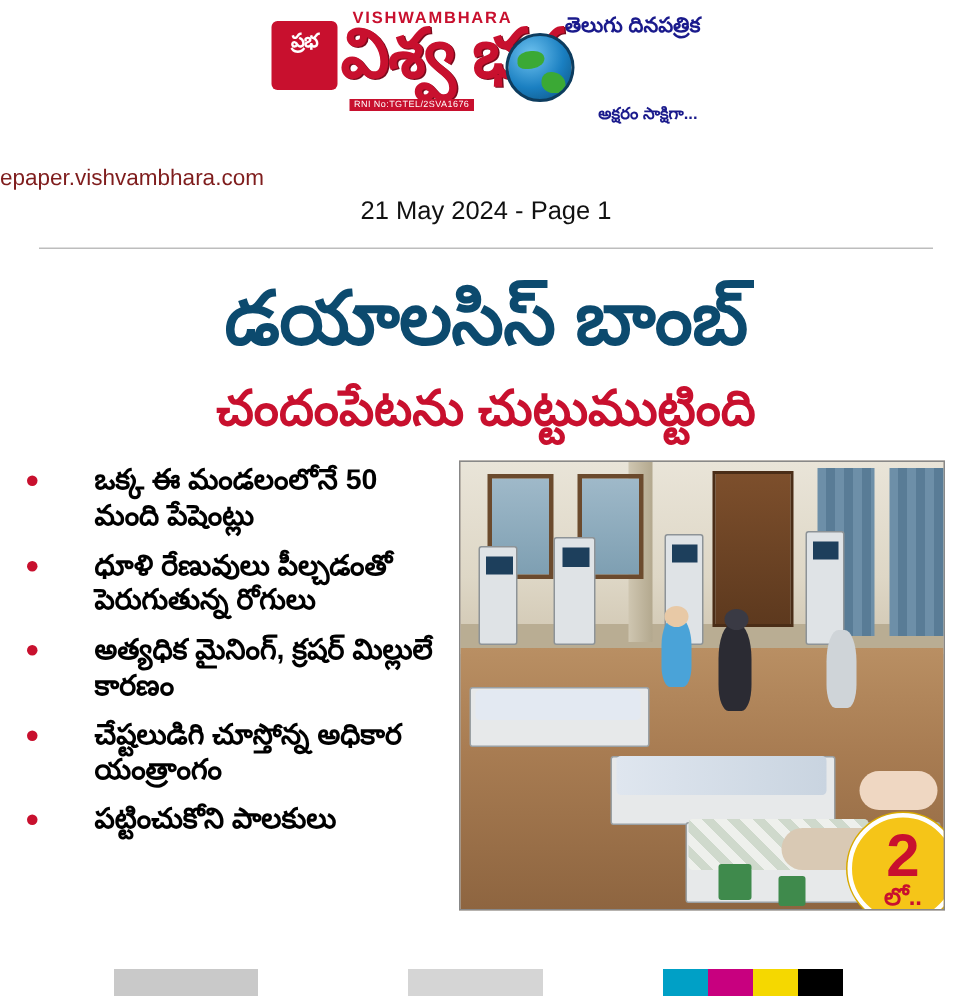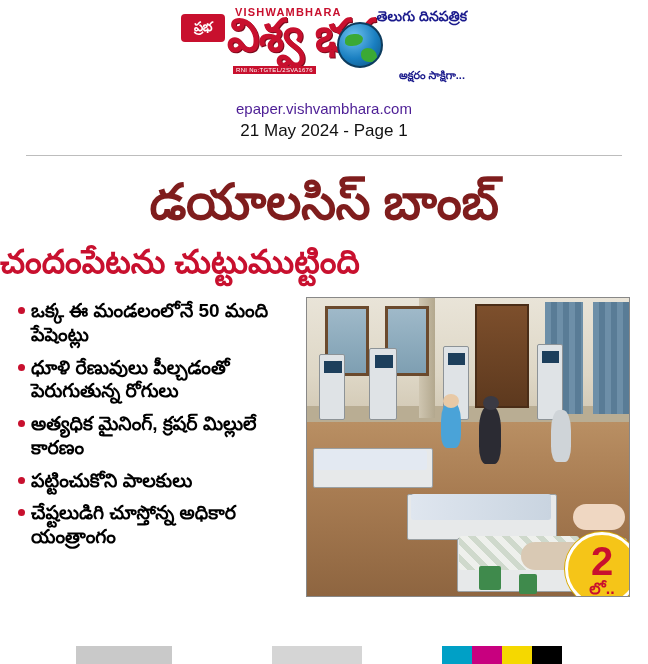--- a/index.html
+++ b/index.html
@@ -27,21 +27,21 @@
   }
   .logo-wrap {
     position: relative;
     width: 290px;
     height: 92px;
     margin-top: 4px;
   }
   .logo-prabha {
     position: absolute;
     left: 2px; top: 10px;
-    width: 44px; height: 28px;
+    width: 44px; height: 46px;
     background: #c8102e;
     border-radius: 4px;
     color: #fff;
     font-size: 13px;
     font-weight: bold;
     line-height: 1.05;
     text-align: center;
     padding-top: 6px;
     letter-spacing: -0.5px;
   }
@@ -107,49 +107,49 @@
   }
   .logo-sub-te {
     position: absolute;
     right: 4px; bottom: 12px;
     font-size: 11px;
     color: #1a1a8c;
     font-weight: bold;
   }
 
   .site-url {
-    text-align: center;
     font-size: 15px;
-    color: #4c1d95;
-    margin-top: 2px;
+    color: #7f1d1d;
+    margin-top: 12px;
   }
   .issue-line {
     text-align: center;
     font-size: 17px;
     color: #111;
     margin-top: 4px;
   }
   .rule {
     width: 596px;
     height: 1px;
     background: #bdbdbd;
     margin: 14px auto 0 auto;
   }
 
   
   .headline {
     text-align: center;
     font-size: 50px;
     font-weight: bold;
-    color: #7f1d1d;
+    color: #0c4a6e;
     line-height: 1.15;
     margin-top: 18px;
     letter-spacing: -0.5px;
   }
   .subheadline {
+    text-align: center;
     font-size: 33px;
     font-weight: bold;
     color: #c8102e;
     line-height: 1.2;
     margin-top: 10px;
   }
 
   
   .content {
     position: relative;
@@ -174,20 +174,21 @@
     border-radius: 50%;
     background: #c8102e;
     margin-top: 8px;
     margin-right: 6px;
   }
   .bullet-text {
     font-size: 19px;
     font-weight: bold;
     color: #000;
     line-height: 1.25;
+    margin-left: 32px;
   }
 
   .photo-wrap {
     position: relative;
     flex: 1 1 auto;
     height: 300px;
     border: 1px solid #888;
     overflow: hidden;
     background: #cdbfae;
   }
@@ -320,25 +321,25 @@
       <div class="bullet">
         <span class="bullet-dot"></span>
         <span class="bullet-text">ధూళి రేణువులు పీల్చడంతో పెరుగుతున్న రోగులు</span>
       </div>
       <div class="bullet">
         <span class="bullet-dot"></span>
         <span class="bullet-text">అత్యధిక మైనింగ్, క్రషర్ మిల్లులే కారణం</span>
       </div>
       <div class="bullet">
         <span class="bullet-dot"></span>
-        <span class="bullet-text">పట్టించుకోని పాలకులు</span>
+        <span class="bullet-text">చేష్టలుడిగి చూస్తోన్న అధికార యంత్రాంగం</span>
       </div>
       <div class="bullet">
         <span class="bullet-dot"></span>
-        <span class="bullet-text">చేష్టలుడిగి చూస్తోన్న అధికార యంత్రాంగం</span>
+        <span class="bullet-text">పట్టించుకోని పాలకులు</span>
       </div>
     </div>
 
     <div class="photo-wrap">
       <div class="ph-wall"></div>
       <div class="ph-wall-band"></div>
       <div class="ph-floor"></div>
 
       <div class="ph-pillar" style="left:112px; top:0; width:16px; height:120px;"></div>
       <div class="ph-window" style="left:18px;"></div>

